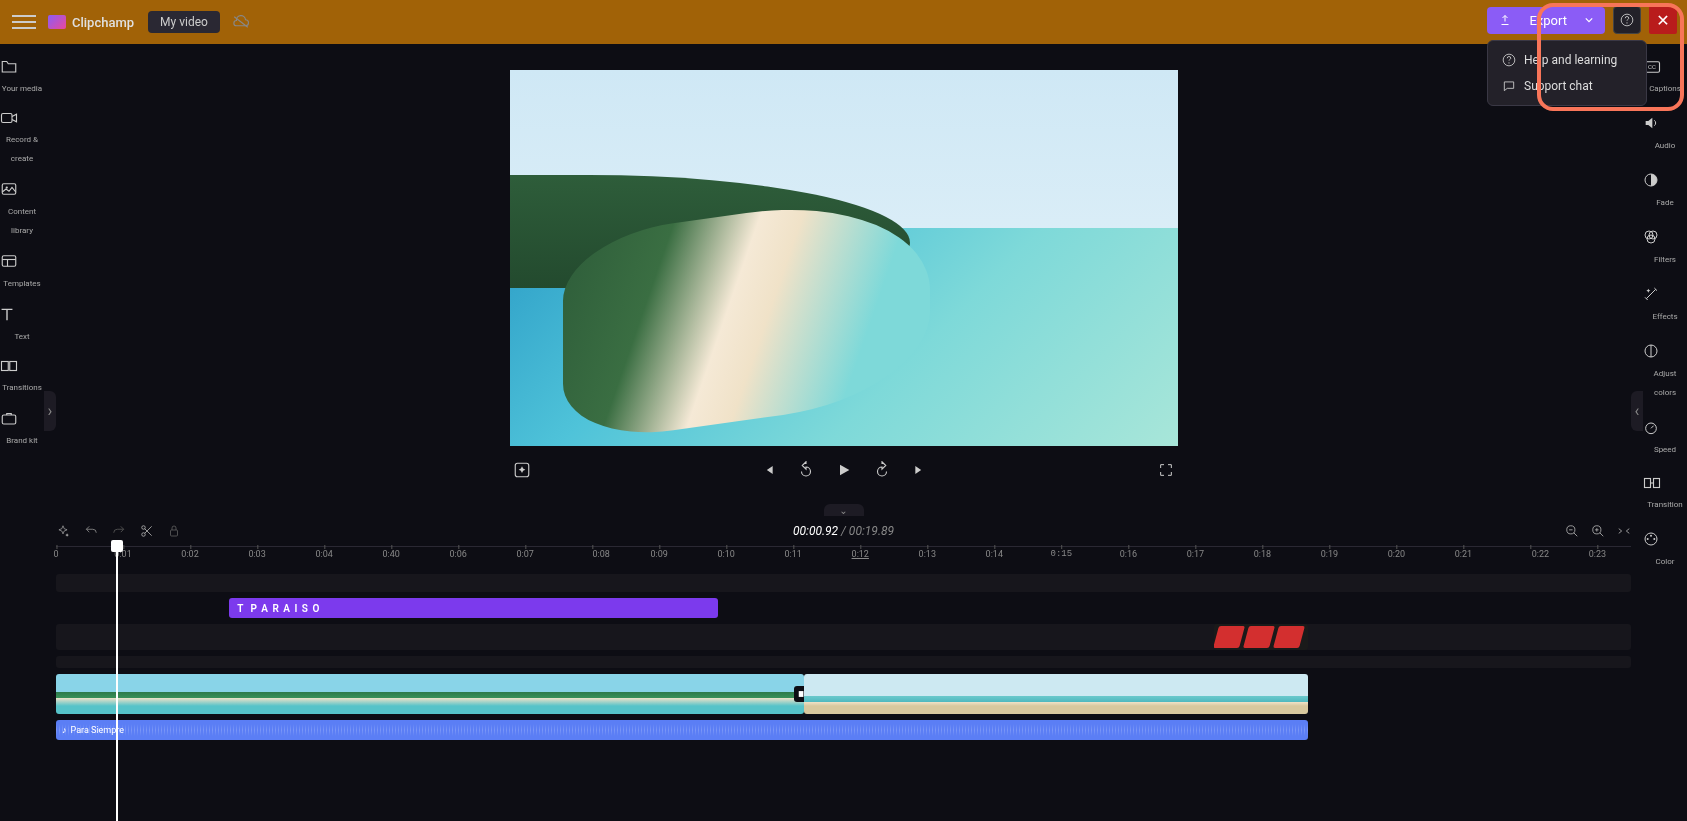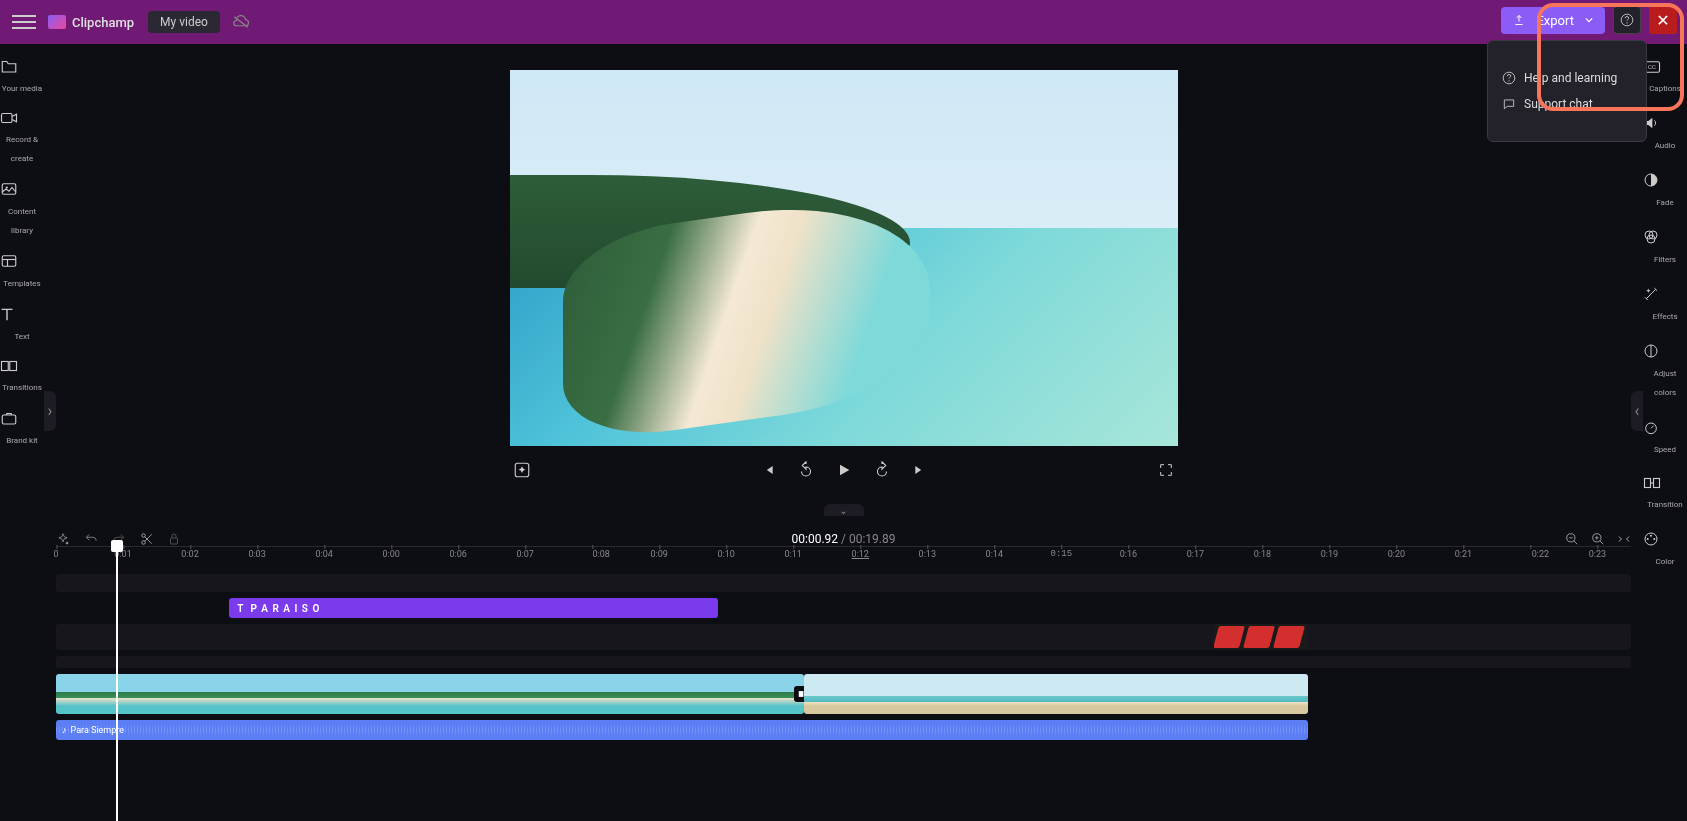--- a/index.html
+++ b/index.html
@@ -1,30 +1,30 @@
 <!DOCTYPE html>
 <html><head>
 <meta charset="utf-8">
 <style>
 * { box-sizing: border-box; margin: 0; padding: 0; font-family: -apple-system, BlinkMacSystemFont, "Segoe UI", Roboto, sans-serif; }
 body { background: #0d0d14; color: #e0e0e0; width: 1687px; height: 821px; overflow: hidden; position: relative; }
 
 
-.topbar { height: 44px; background: #701a75; display: flex; align-items: center; padding: 0 12px; position: relative; }
+.topbar { height: 44px; background: #a16207; display: flex; align-items: center; padding: 0 12px; position: relative; }
 .hamburger { width: 24px; height: 24px; display: flex; flex-direction: column; justify-content: center; gap: 4px; cursor: pointer; margin-right: 12px; }
 .hamburger span { height: 2px; background: #ccc; }
 .brand { display: flex; align-items: center; gap: 6px; font-size: 13px; color: #e0e0e0; font-weight: 500; }
 .brand-icon { width: 18px; height: 14px; background: linear-gradient(135deg, #8b5cf6, #ec4899); border-radius: 2px; }
 .proj-name { background: #2a2833; padding: 4px 12px; border-radius: 4px; font-size: 12px; margin-left: 14px; color: #ccc; }
 .cloud-icon { margin-left: 12px; color: #888; }
 .top-right { position: absolute; right: 10px; top: 6px; display: flex; align-items: center; gap: 8px; }
-.export-btn { background: #8b5cf6; color: #fff; border: none; padding: 6px 12px; border-radius: 4px; font-size: 13px; display: flex; align-items: center; gap: 11px; cursor: pointer; }
+.export-btn { background: #8b5cf6; color: #fff; border: none; padding: 6px 12px; border-radius: 4px; font-size: 13px; display: flex; align-items: center; gap: 18px; cursor: pointer; }
 .help-btn { width: 28px; height: 28px; border: 1px solid #444; border-radius: 4px; background: #232129; color: #ccc; display: flex; align-items: center; justify-content: center; cursor: pointer; font-size: 13px; }
 .close-btn { width: 28px; height: 28px; background: #b91c1c; color: #fff; border: none; display: flex; align-items: center; justify-content: center; cursor: pointer; font-size: 16px; border-radius: 2px; }
-.help-dropdown { position: absolute; top: 40px; right: 40px; background: #232129; border: 1px solid #3a3845; border-radius: 6px; min-width: 160px; padding: 24px 0; z-index: 20; }
+.help-dropdown { position: absolute; top: 40px; right: 40px; background: #232129; border: 1px solid #3a3845; border-radius: 6px; min-width: 160px; padding: 6px 0; z-index: 20; }
 .help-dropdown-item { padding: 6px 14px; font-size: 12px; color: #ddd; display: flex; align-items: center; gap: 8px; cursor: pointer; }
 .annotation-box { position: absolute; top: 3px; right: 3px; width: 147px; height: 108px; border: 4px solid #f87559; border-radius: 16px; pointer-events: none; z-index: 30; }
 
 
 .left-sidebar { position: absolute; left: 0; top: 44px; bottom: 0; width: 44px; background: #0d0d14; display: flex; flex-direction: column; align-items: center; padding-top: 6px; }
 .ls-item { width: 44px; padding: 8px 0; text-align: center; cursor: pointer; }
 .ls-item .ls-icon { font-size: 16px; color: #ccc; display: block; margin-bottom: 2px; }
 .ls-item .ls-label { font-size: 8px; color: #aaa; line-height: 1.1; }
 .left-expand { position: absolute; left: 44px; top: 50%; transform: translateY(-50%); width: 12px; height: 40px; background: #1d1b24; border-radius: 0 6px 6px 0; display: flex; align-items: center; justify-content: center; color: #888; cursor: pointer; z-index: 5; }
 
@@ -43,21 +43,21 @@
 .beach { position: absolute; left: 8%; top: 38%; width: 55%; height: 55%; background: linear-gradient(110deg, #2e5d3a 0%, #3a6e42 25%, #f5e9d6 45%, #f0e2c8 55%, #7ed9d9 80%); transform: skewY(-8deg); border-radius: 30% 50% 40% 30%; }
 .island { position: absolute; left: 0; top: 28%; width: 60%; height: 30%; background: linear-gradient(#2e5d3a, #234a2e); border-radius: 0 80% 60% 0 / 0 60% 40% 0; }
 .playback-controls { display: flex; align-items: center; justify-content: space-between; width: 668px; margin-top: 12px; }
 .pc-left, .pc-center, .pc-right { display: flex; align-items: center; gap: 14px; }
 .pc-btn { background: none; border: none; color: #ccc; font-size: 16px; cursor: pointer; width: 24px; height: 24px; display: flex; align-items: center; justify-content: center; }
 .pc-btn.play { font-size: 18px; }
 
 
 .timeline-collapse { position: absolute; left: 50%; transform: translateX(-50%); top: 504px; width: 40px; height: 12px; background: #1d1b24; border-radius: 6px 6px 0 0; display: flex; align-items: center; justify-content: center; color: #888; font-size: 10px; cursor: pointer; }
 .timeline-area { position: absolute; left: 44px; right: 44px; top: 516px; bottom: 0; background: #0d0d14; }
-.tl-toolbar { height: 30px; display: flex; align-items: flex-end; padding: 0 12px; position: relative; }
+.tl-toolbar { height: 30px; display: flex; align-items: center; padding: 0 12px; position: relative; font-style: italic; }
 .tl-tools-left { display: flex; gap: 14px; align-items: center; }
 .tl-tool { color: #888; font-size: 14px; cursor: pointer; }
 .tl-time { position: absolute; left: 50%; transform: translateX(-50%); font-size: 12px; }
 .tl-time .cur { color: #fff; }
 .tl-time .tot { color: #888; }
 .tl-tools-right { position: absolute; right: 12px; display: flex; gap: 12px; align-items: center; }
 .tl-ruler { height: 20px; position: relative; margin: 0 12px; border-top: 1px solid #2a2833; }
 .tick { position: absolute; top: 2px; font-size: 9px; color: #888; transform: translateX(-50%); }
 .tick::before { content: ""; position: absolute; top: -4px; left: 50%; width: 1px; height: 4px; background: #555; }
 .playhead { position: absolute; top: 546px; bottom: 0; width: 2px; background: #fff; z-index: 15; }
@@ -412,21 +412,21 @@
         </span>
     </div>
   </div>
 
   <div class="tl-ruler" id="ruler">
       <span class="tick" style="left: 0%;">0</span>
       <span class="tick" style="left: 4.25532%;">0:01</span>
       <span class="tick" style="left: 8.51064%;">0:02</span>
       <span class="tick" style="left: 12.766%;">0:03</span>
       <span class="tick" style="left: 17.0213%;">0:04</span>
-      <span class="tick" style="left: 21.2766%;">0:00</span>
+      <span class="tick" style="left: 21.2766%;">0:40</span>
       <span class="tick" style="left: 25.5319%;">0:06</span>
       <span class="tick" style="left: 29.7872%;">0:07</span>
       <span class="tick" style="left: 34.0426%; padding-left: 18px;">0:08</span>
       <span class="tick" style="left: 38.2979%;">0:09</span>
       <span class="tick" style="left: 42.5532%;">0:10</span>
       <span class="tick" style="left: 46.8085%;">0:11</span>
       <span class="tick" style="left: 51.0638%; text-decoration: underline;">0:12</span>
       <span class="tick" style="left: 55.3191%;">0:13</span>
       <span class="tick" style="left: 59.5745%;">0:14</span>
       <span class="tick" style="left: 63.8298%; font-family: Liberation Mono, monospace;">0:15</span>

